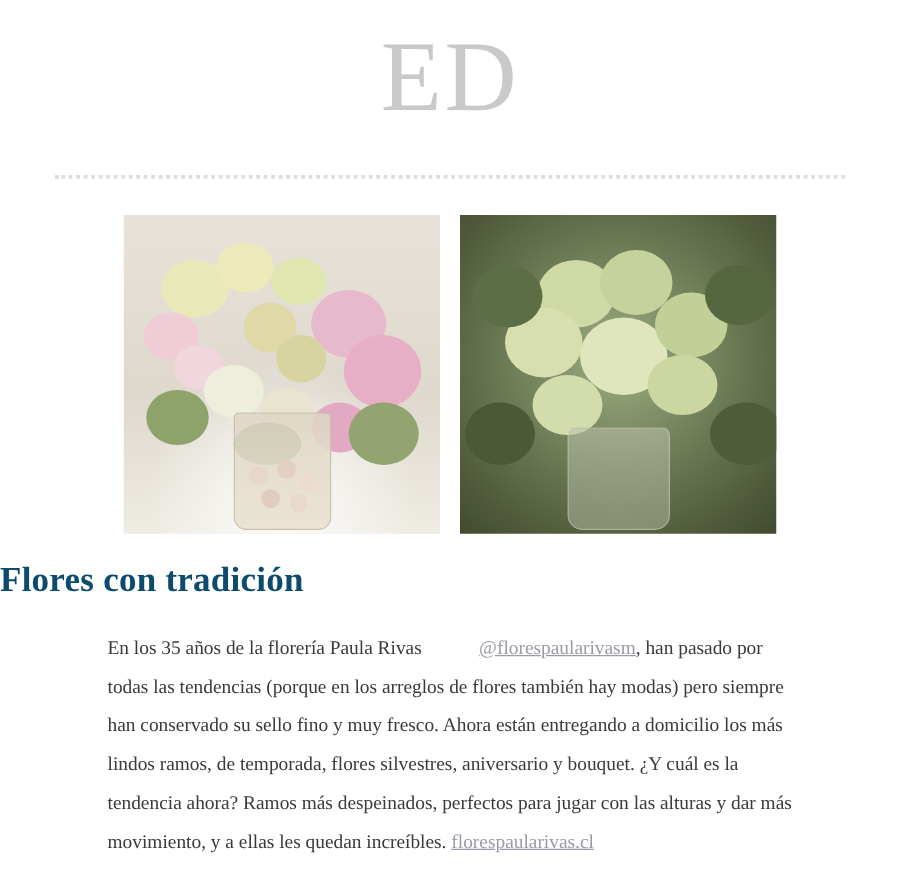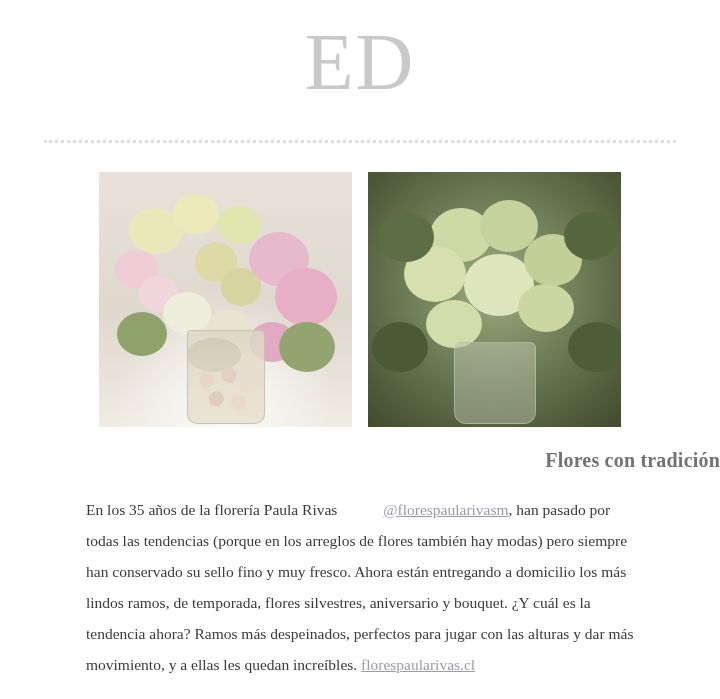--- a/index.html
+++ b/index.html
@@ -106,25 +106,25 @@
     position: absolute;
     left: 86px; top: 170px;
     width: 80px; height: 80px;
     background: linear-gradient(180deg, rgba(190,195,170,0.55), rgba(150,158,132,0.75));
     border: 1px solid rgba(210,215,195,0.45);
     border-radius: 6px 6px 12px 12px;
   }
 
   
   .headline {
-    text-align: right;
+    text-align: left;
     font-family: "Liberation Serif", serif;
-    font-size: 20px;
+    font-size: 28px;
     font-weight: bold;
-    color: #737373;
+    color: #0c4a6e;
     margin-top: 22px;
     letter-spacing: 0.2px;
   }
 
   
   .body-copy {
     width: 548px;
     margin: 22px auto 0 auto;
     font-family: "Liberation Serif", serif;
     font-size: 15.5px;

